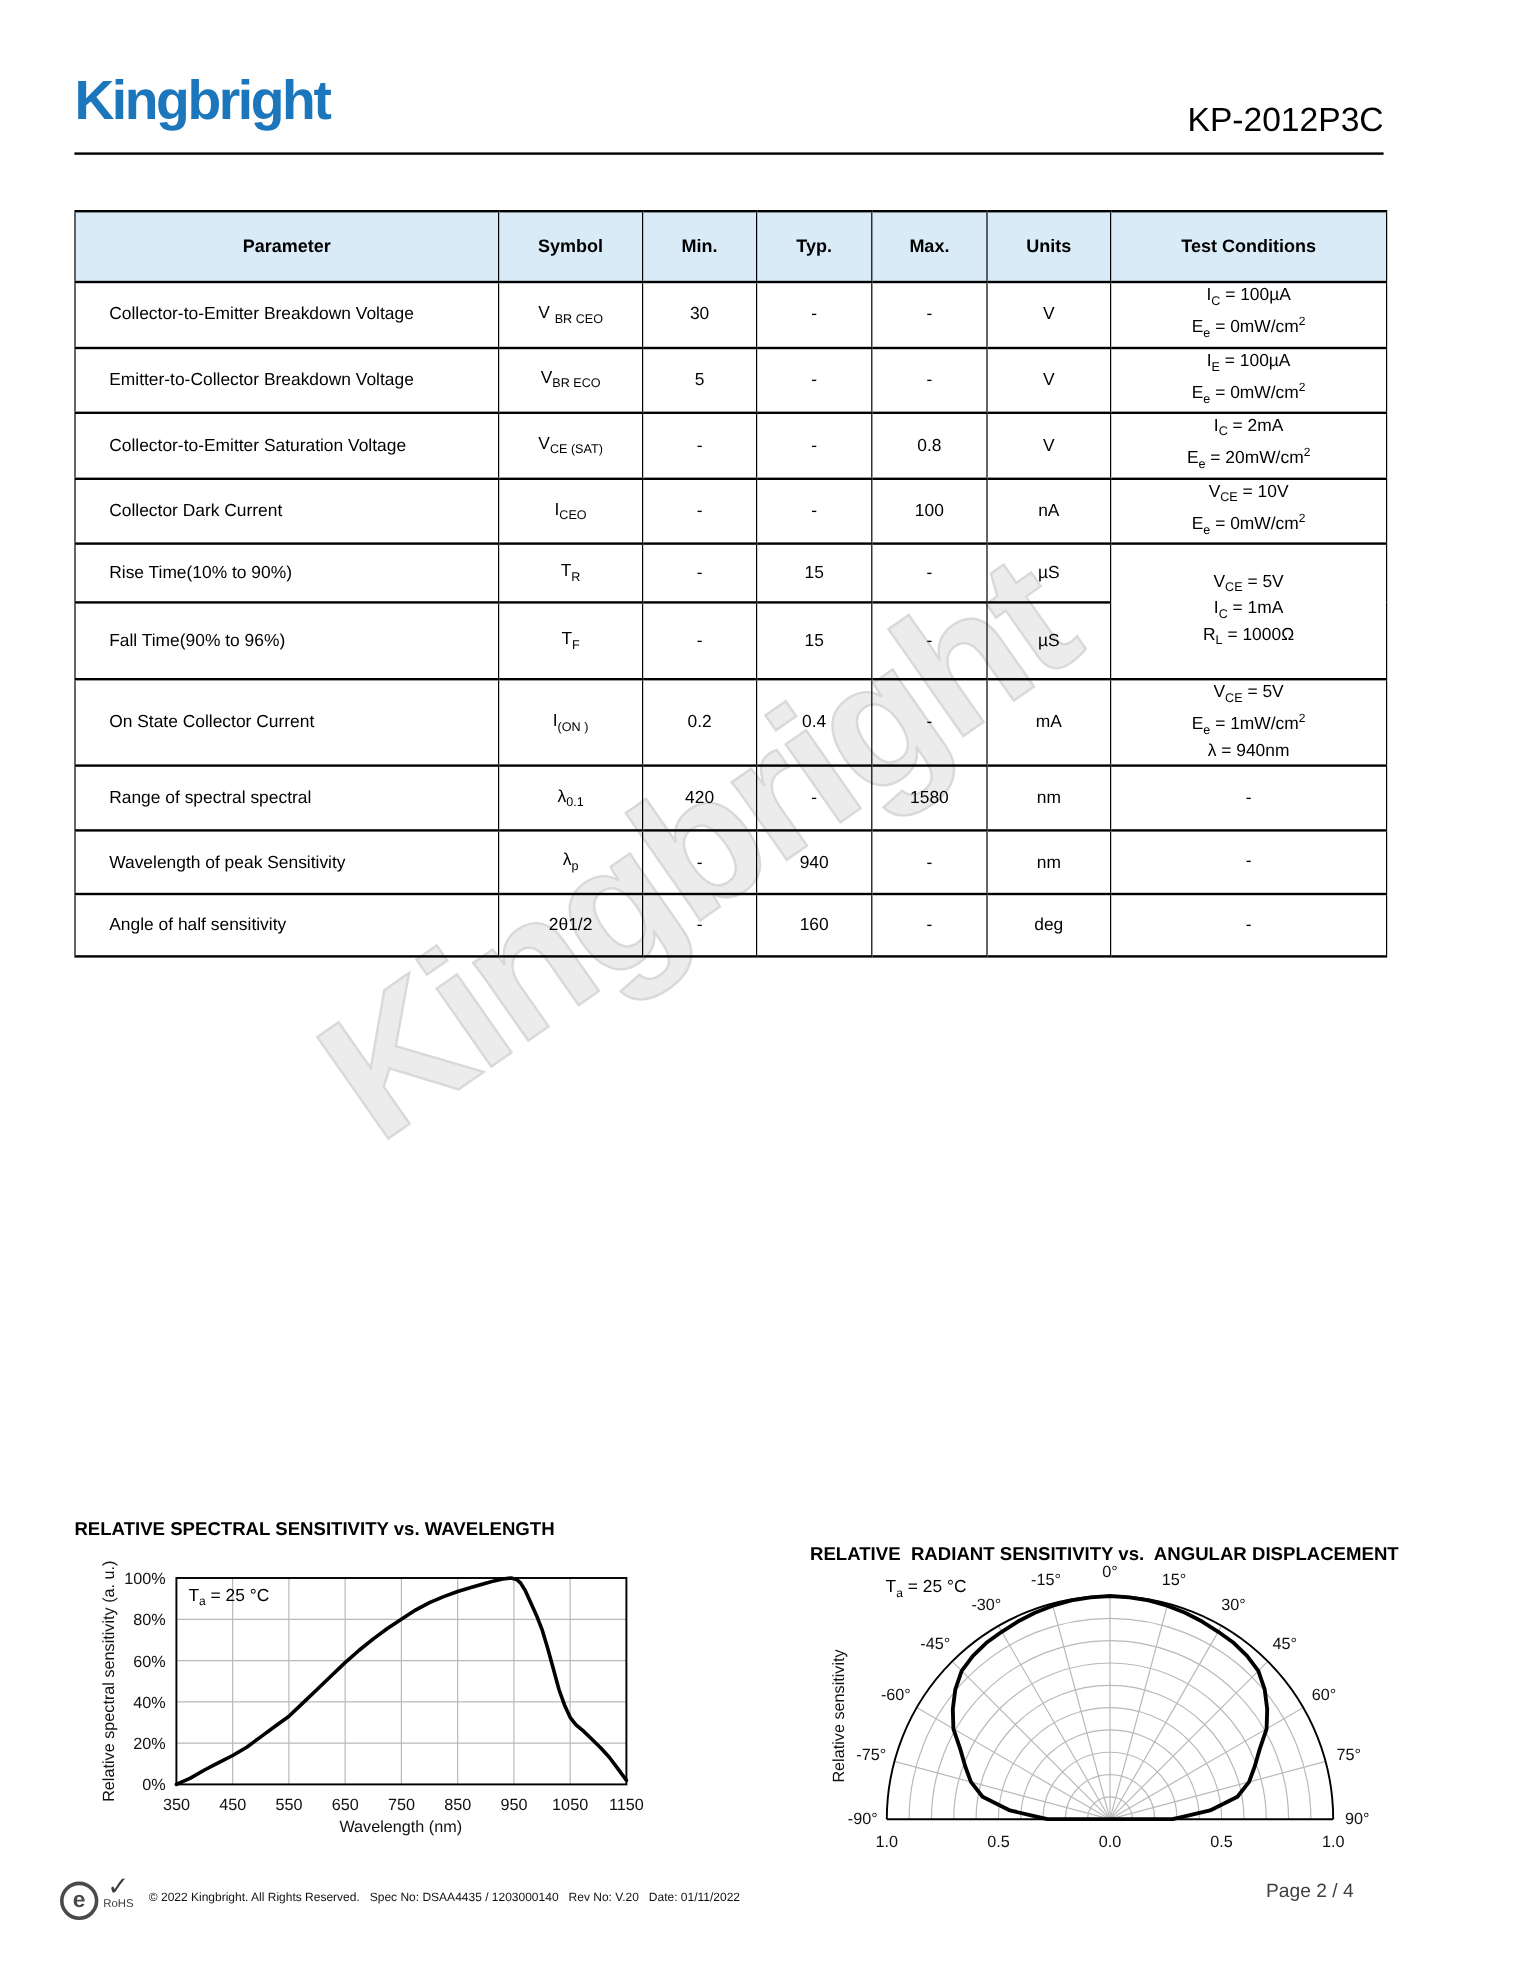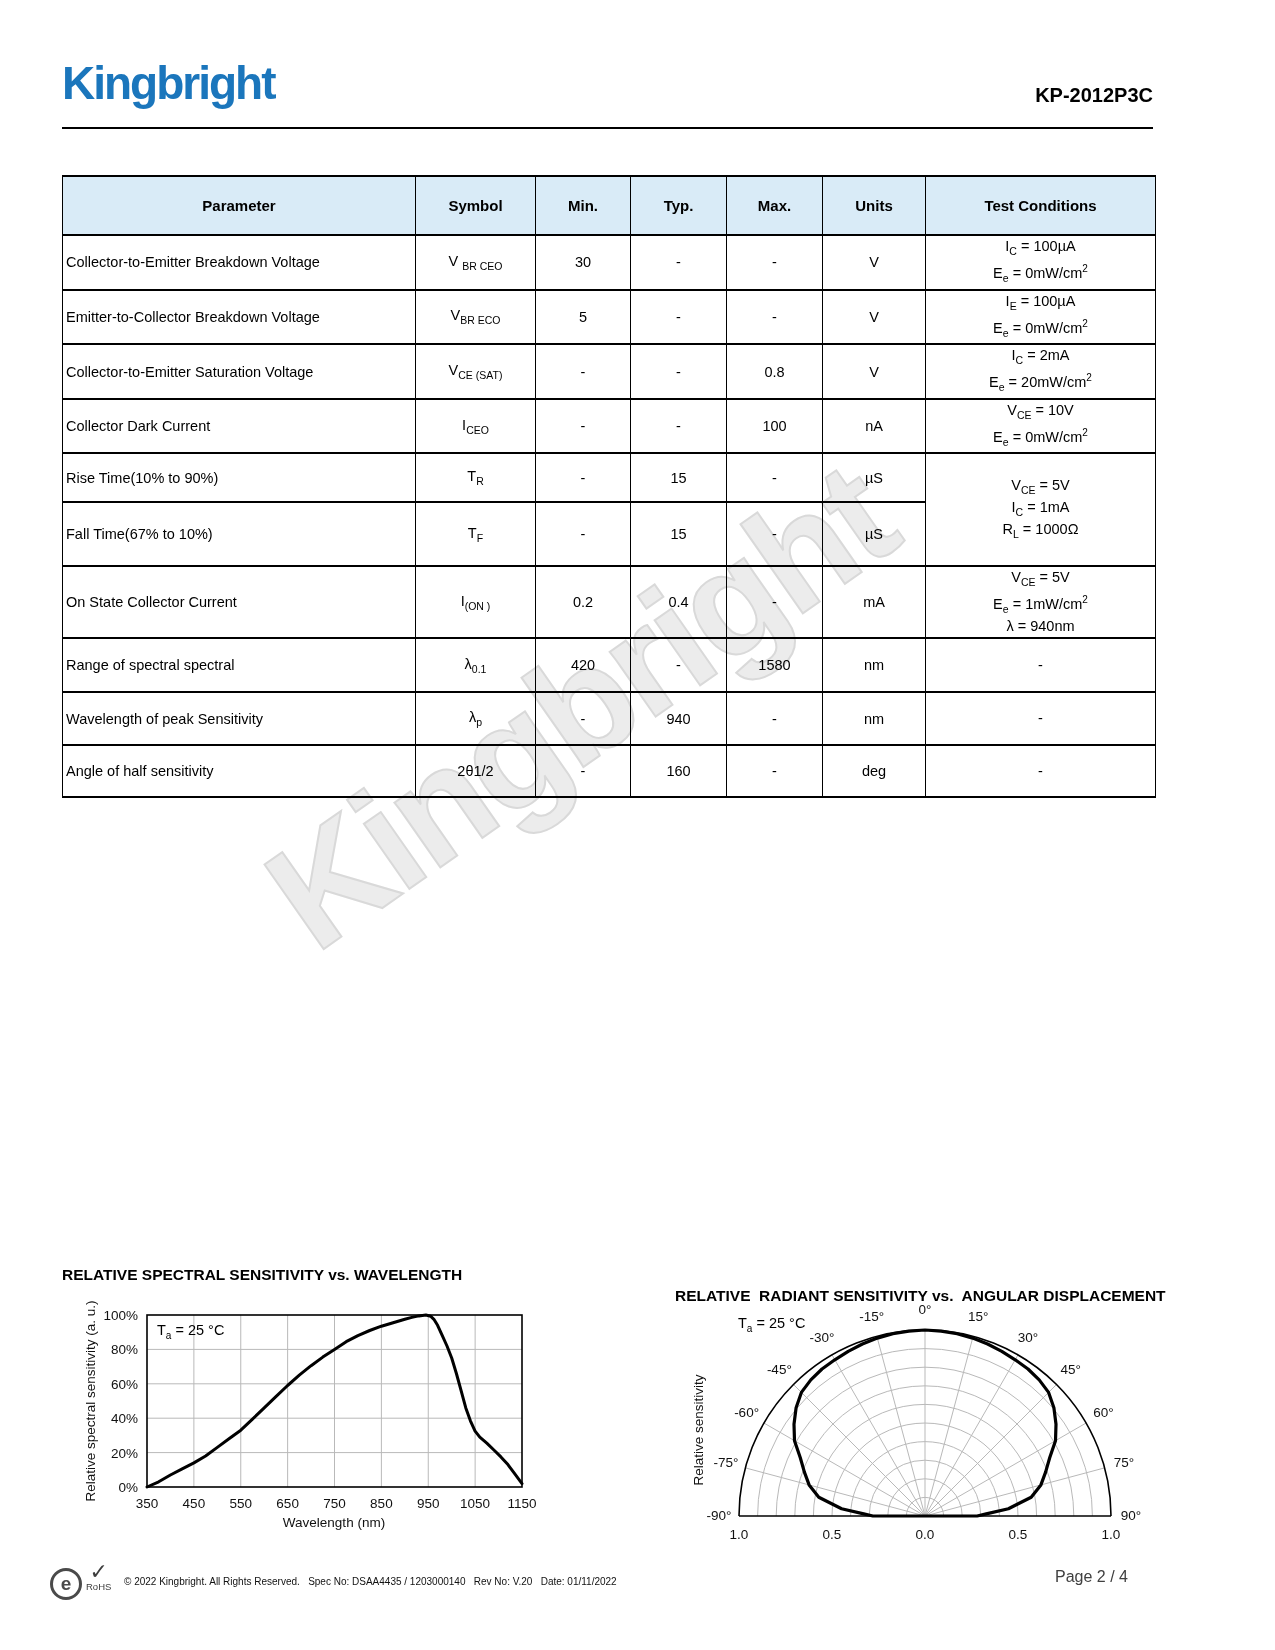--- a/index.html
+++ b/index.html
@@ -1,35 +1,35 @@
 <!DOCTYPE html>
 <html><head>
 <meta charset="utf-8">
 <style>
   html,body{margin:0;padding:0;background:#888;}
   .page{position:relative;width:1275px;height:1650px;background:#fff;margin:0 auto;
         font-family:"Liberation Sans",sans-serif;color:#000;overflow:hidden;}
   
   .logo{position:absolute;left:62px;top:56px;font-size:46px;font-weight:800;letter-spacing:-2px;color:#1b76bc;}
-  .partno{position:absolute;right:122px;top:84px;font-size:20px;font-weight:bold;}
+  .partno{position:absolute;right:122px;top:84px;font-size:28px;font-weight:normal;}
   .rule{position:absolute;left:62px;top:127px;width:1091px;height:2px;background:#000;}
   .section-title{position:absolute;left:62px;top:136px;margin:0;font-size:19px;font-weight:bold;}
   .section-title sub{font-size:13px;}
   
   .watermark{position:absolute;left:210px;top:620px;width:740px;text-align:center;
      transform:rotate(-35deg);font-size:150px;font-weight:bold;letter-spacing:-4px;
      color:#ececec;-webkit-text-stroke:2px #d9d9d9;z-index:0;}
   
   .tblwrap{position:absolute;left:62px;top:175px;z-index:1;}
   table.tbl{border-collapse:collapse;table-layout:fixed;width:1093px;background:transparent;}
   .tbl th,.tbl td{border-left:1px solid #000;border-right:1px solid #000;
       border-top:2px solid #000;border-bottom:2px solid #000;
       font-size:14.5px;text-align:center;vertical-align:middle;padding:2px 4px;background:transparent;}
   .tbl th{background:#d9ebf7;font-weight:bold;font-size:15px;height:53px;}
-  .tbl td.param{text-align:left;padding-left:3px;}
+  .tbl td.param{text-align:left;padding-left:28px;}
   .tbl sub{font-size:10.5px;}
   .tbl sup{font-size:10px;}
   .tbl td.cond{line-height:17px;}
   
   .chart-title{position:absolute;font-size:15.5px;font-weight:bold;z-index:1;white-space:pre;}
   .t1{left:62px;top:1266px;}
   .t2{left:675px;top:1276px;margin-top:11px;}
   .anno{position:absolute;font-size:14.5px;z-index:2;}
   .anno sub{font-size:10px;}
   .a1{left:157px;top:1322px;}
@@ -124,21 +124,21 @@
       <tr style="height:49px">
         <td class="param">Rise Time(10% to 90%)</td>
         <td>T<sub>R</sub></td>
         <td>-</td>
         <td>15</td>
         <td>-</td>
         <td>µS</td>
         <td class="cond" rowspan="2">V<sub>CE</sub> = 5V<br>I<sub>C</sub> = 1mA<br>R<sub>L</sub> = 1000Ω</td>
       </tr>
       <tr style="height:64px">
-        <td class="param">Fall Time(67% to 10%)</td>
+        <td class="param">Fall Time(90% to 96%)</td>
         <td>T<sub>F</sub></td>
         <td>-</td>
         <td>15</td>
         <td>-</td>
         <td>µS</td>
       </tr>
       <tr style="height:56px">
         <td class="param">On State Collector Current</td>
         <td>I<sub>(ON )</sub></td>
         <td>0.2</td>

